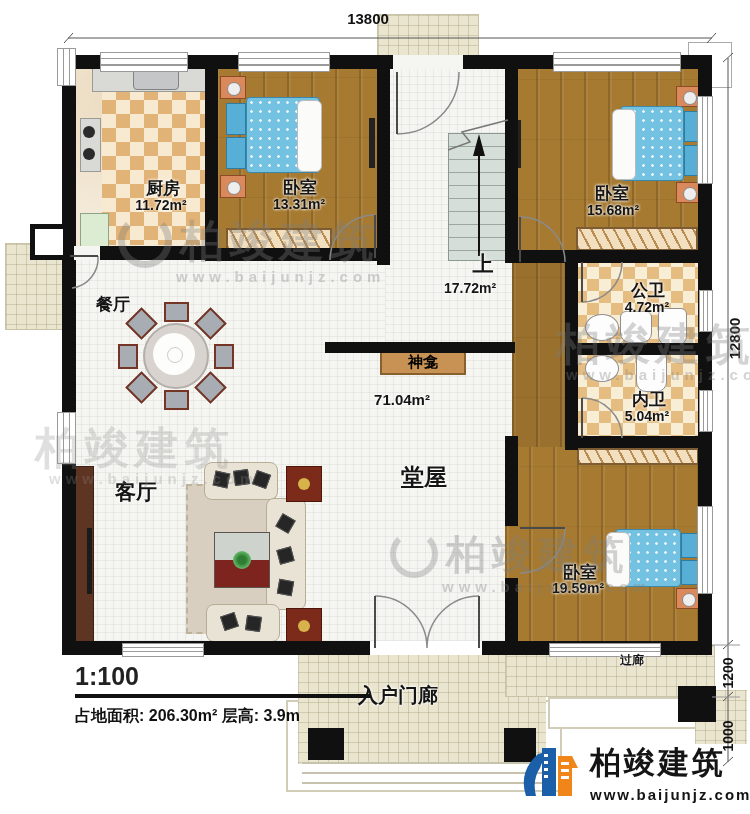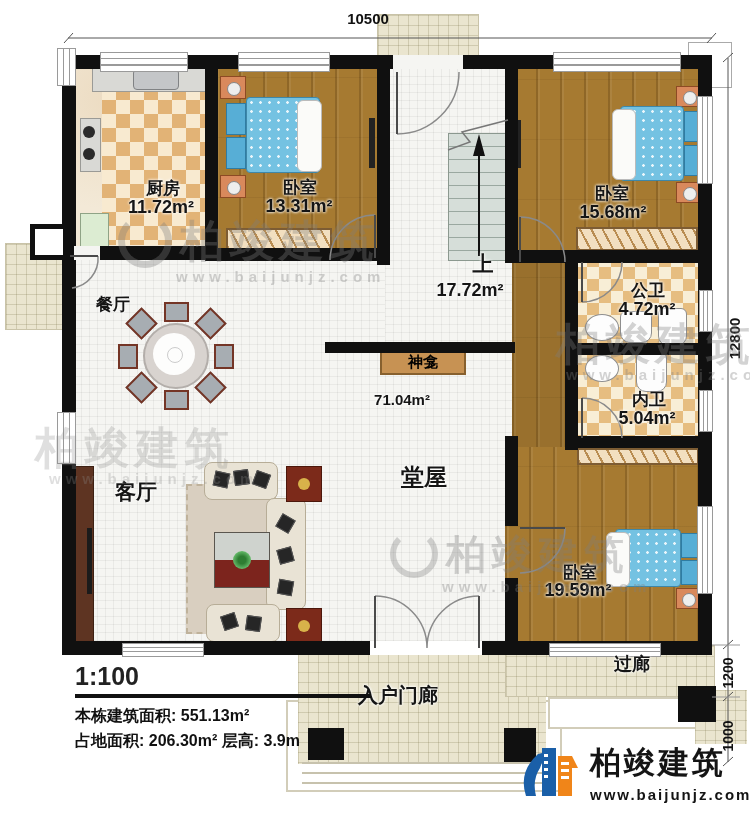--- a/index.html
+++ b/index.html
@@ -25,21 +25,21 @@
   .wall{background:#101010;}
   .post{background:#101010;}
   
   .win-h{background:linear-gradient(to bottom,#fff 28%,#9a9a9a 28% 36%,#fff 36% 62%,#9a9a9a 62% 70%,#fff 70%);border:1px solid #9a9a9a;box-sizing:border-box;}
   .win-v{background:linear-gradient(to right,#fff 28%,#9a9a9a 28% 36%,#fff 36% 62%,#9a9a9a 62% 70%,#fff 70%);border:1px solid #9a9a9a;box-sizing:border-box;}
   .opening{background:#f5f5f2;}
   
   .lbl{position:absolute;font-weight:bold;color:#151515;text-shadow:0 0 3px rgba(255,255,255,.95),0 0 3px rgba(255,255,255,.95);
        white-space:nowrap;transform:translateX(-50%);text-align:center;z-index:6;}
   .room-name{font-size:17px;}
-  .room-area{font-size:18px;}
+  .room-area{font-size:14px;}
   .dim{position:absolute;font-weight:bold;font-size:14px;color:#111;z-index:6;white-space:nowrap;}
   .dim-v{transform:rotate(-90deg);transform-origin:center;}
   
   .cream{background:#e9e3d5;border:1px solid #b7ad97;border-radius:8px;box-sizing:border-box;}
   .cushion{background:#262626;border:1px solid #555;width:13px;height:13px;}
   .ntable{background:#d9895c;border:1px solid #8d4a24;box-sizing:border-box;}
   .ntable:after{content:"";position:absolute;left:50%;top:50%;width:12px;height:12px;margin:-6px 0 0 -6px;border-radius:50%;background:#eee;border:1px solid #888;}
   .mattress{background-color:#74c2e2;background-image:radial-gradient(circle,rgba(255,255,255,.85) 1px,transparent 1.6px);background-size:9px 9px;border:1px solid #3e87a8;box-sizing:border-box;}
   .pillow{background:#57aed6;border:1px solid #2f7ca3;}
   .duvet{background:#fbfbf9;border:1px solid #bbb;border-radius:6px;}
@@ -248,34 +248,33 @@
   <div class="lbl room-name" style="left:648px;top:279px;">公卫</div>
   <div class="lbl room-area" style="left:647px;top:299px;">4.72m²</div>
   <div class="lbl room-area" style="left:402px;top:391px;font-size:15px;">71.04m²</div>
   <div class="lbl" style="left:424px;top:462px;font-size:23px;">堂屋</div>
   <div class="lbl room-name" style="left:649px;top:388px;">内卫</div>
   <div class="lbl room-area" style="left:647px;top:408px;">5.04m²</div>
   <div class="lbl" style="left:136px;top:478px;font-size:21px;">客厅</div>
   <div class="lbl room-name" style="left:580px;top:561px;">卧室</div>
   <div class="lbl room-area" style="left:578px;top:580px;">19.59m²</div>
   <div class="lbl" style="left:398px;top:682px;font-size:20px;">入户门廊</div>
-  <div class="lbl" style="left:632px;top:652px;font-size:18px;">过廊</div>
-
-  <div class="dim" style="left:368px;top:10px;transform:translateX(-50%);font-size:15px;">10500</div>
+  <div class="lbl" style="left:632px;top:652px;font-size:12px;">过廊</div>
+
+  <div class="dim" style="left:368px;top:10px;transform:translateX(-50%);font-size:15px;">13800</div>
   <div class="dim dim-v" style="left:706px;top:330px;width:56px;text-align:center;font-size:15px;">12800</div>
   <div class="dim dim-v" style="left:708px;top:665px;width:40px;text-align:center;">1200</div>
   <div class="dim dim-v" style="left:708px;top:728px;width:40px;text-align:center;">1000</div>
 
   <div class="abs" style="left:75px;top:662px;width:300px;z-index:6;">
     <div style="display:flex;align-items:baseline;gap:12px;">
       <span style="font-size:25px;font-weight:bold;color:#222;">1:100</span>
     </div>
     <div style="height:4px;background:#111;margin:3px 0 6px 0;width:296px;"></div>
     <div style="font-size:16px;font-weight:bold;color:#111;line-height:1.55;">
-      <div>本栋建筑面积: 551.13m²</div>
       <div>占地面积: 206.30m²  层高: 3.9m</div>
     </div>
   </div>
 
   <div class="abs" style="left:516px;top:742px;z-index:6;display:flex;align-items:flex-start;gap:10px;">
     <svg width="64" height="58" viewBox="0 0 64 58">
       <path d="M10,54 Q2,30 22,12 L30,10 L24,26 Q16,38 20,54 Z" fill="#1a5fa8"></path>
       <rect x="26" y="6" width="14" height="48" fill="#1a5fa8"></rect>
       <rect x="28" y="12" width="4" height="3" fill="#fff"></rect>
         <rect x="28" y="19" width="4" height="3" fill="#fff"></rect>

